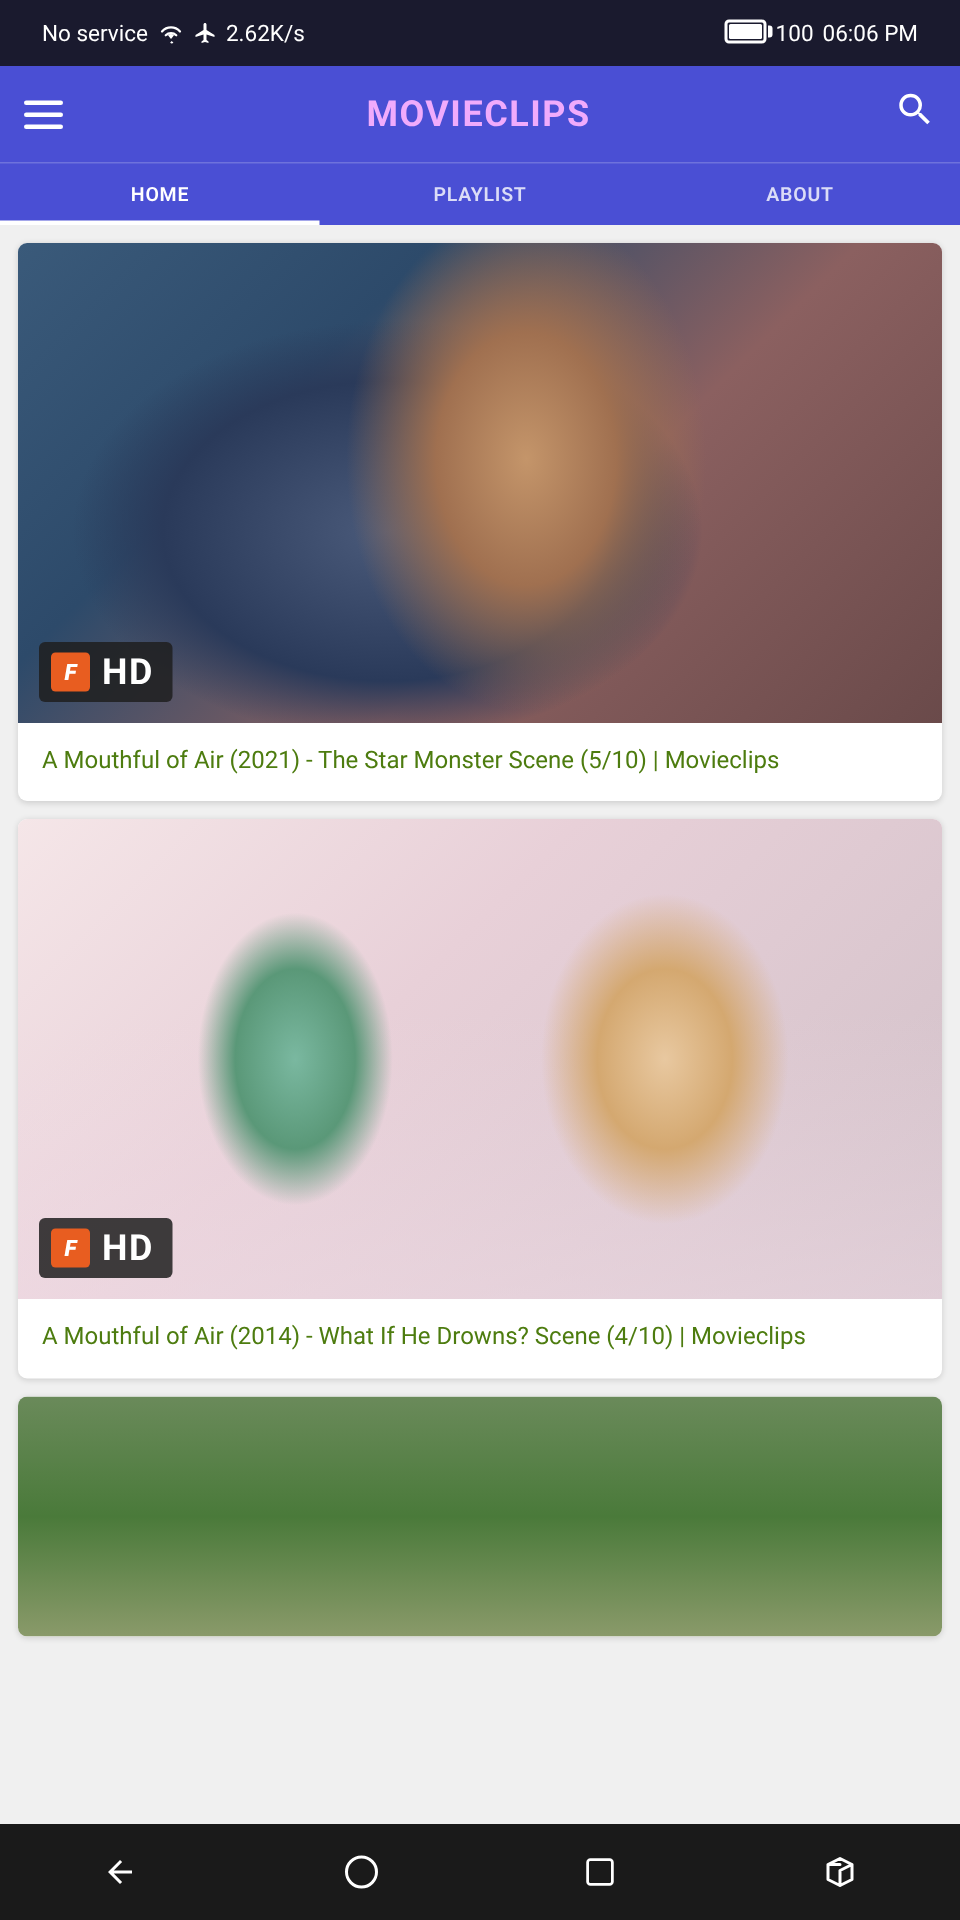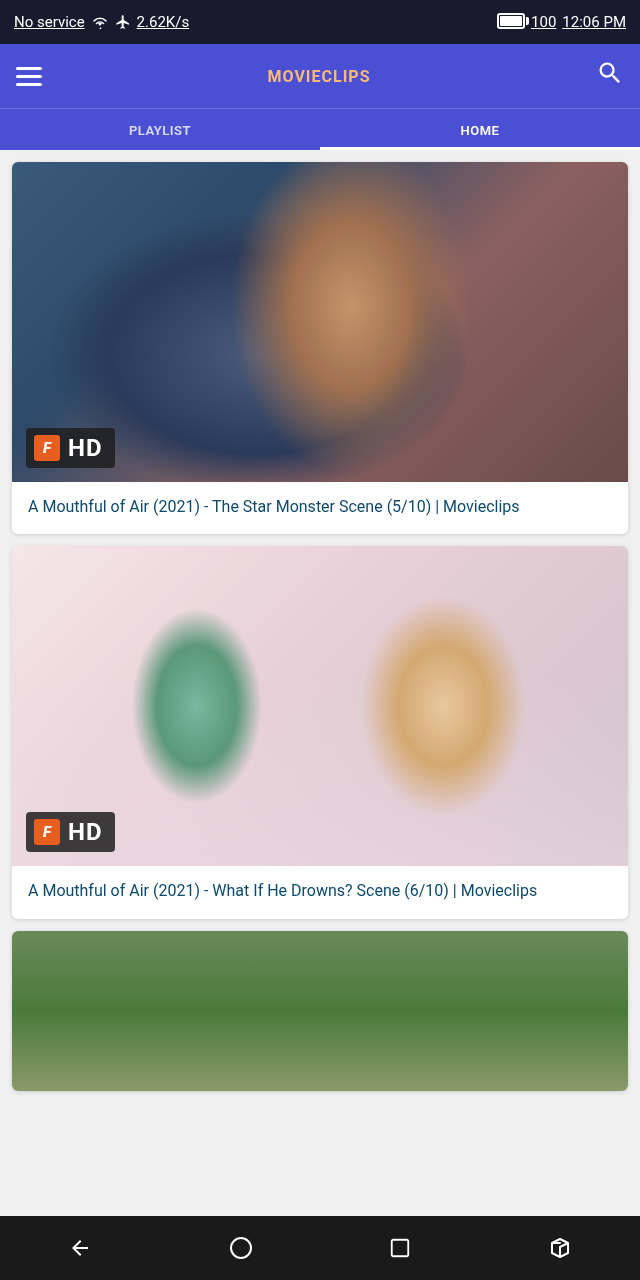--- a/index.html
+++ b/index.html
@@ -13,24 +13,23 @@
       flex-direction: column;
     }
 
     
     .status-bar {
       background: #1a1a2e;
       color: white;
       display: flex;
       justify-content: space-between;
       align-items: center;
-      padding: 6px 14px;
+      padding: 6px 28px;
       height: 44px;
       font-size: 15px;
-      text-decoration: underline;
     }
     .status-left {
       display: flex;
       align-items: center;
       gap: 6px;
     }
     .status-right {
       display: flex;
       align-items: flex-start;
       gap: 6px;
@@ -66,22 +65,22 @@
     
     .app-bar {
       background: #4a4fd4;
       display: flex;
       align-items: center;
       justify-content: space-between;
       padding: 0 16px;
       height: 64px;
     }
     .app-bar-title {
-      color: #fdba74;
-      font-size: 16px;
+      color: #f0abfc;
+      font-size: 24px;
       font-weight: 700;
       letter-spacing: 1px;
     }
     .hamburger-icon {
       color: white;
       font-size: 26px;
       cursor: pointer;
       display: flex;
       flex-direction: column;
       gap: 5px;
@@ -213,21 +212,21 @@
     }
     .hd-text {
       font-size: 24px;
       font-weight: 700;
       letter-spacing: 1px;
     }
 
     .video-title {
       padding: 14px 16px 16px;
       font-size: 16px;
-      color: #0c4a6e;
+      color: #4d7c0f;
       line-height: 1.4;
     }
 
     
     .bottom-nav {
       background: #1a1a1a;
       height: 64px;
       display: flex;
       align-items: center;
       justify-content: space-around;
@@ -257,44 +256,47 @@
     <svg width="16" height="16" viewBox="0 0 24 24" fill="white">
       <path d="M21 16v-2l-8-5V3.5c0-.83-.67-1.5-1.5-1.5S10 2.67 10 3.5V9l-8 5v2l8-2.5V19l-2 1.5V22l3.5-1 3.5 1v-1.5L13 19v-5.5l8 2.5z"></path>
     </svg>
     <span>2.62K/s</span>
   </div>
   <div class="status-right">
     <div class="battery-icon">
       <div class="battery-fill"></div>
     </div>
     <span>100</span>
-    <span>12:06 PM</span>
+    <span>06:06 PM</span>
   </div>
 </div>
 
 <div class="app-bar">
   <div class="hamburger-icon">
     <span></span>
     <span></span>
     <span></span>
   </div>
   <span class="app-bar-title">MOVIECLIPS</span>
   <div class="search-icon">
     <svg width="28" height="28" viewBox="0 0 24 24" fill="white">
       <path d="M15.5 14h-.79l-.28-.27A6.47 6.47 0 0016 9.5 6.5 6.5 0 109.5 16c1.61 0 3.09-.59 4.23-1.57l.27.28v.79l5 4.99L20.49 19l-4.99-5zm-6 0C7.01 14 5 11.99 5 9.5S7.01 5 9.5 5 14 7.01 14 9.5 11.99 14 9.5 14z"></path>
     </svg>
   </div>
 </div>
 
 <div class="tab-bar">
+  <div class="tab-item active">
+    <span>HOME</span>
+  </div>
   <div class="tab-item">
     <span>PLAYLIST</span>
   </div>
-  <div class="tab-item active">
-    <span>HOME</span>
+  <div class="tab-item">
+    <span>ABOUT</span>
   </div>
 </div>
 
 <div class="content">
 
   <div class="video-card">
     <div class="video-thumbnail thumb-1">
       <div class="hd-badge">
         <div class="fandango-logo">
           <span>F</span>
@@ -307,21 +309,21 @@
 
   <div class="video-card">
     <div class="video-thumbnail thumb-2">
       <div class="hd-badge">
         <div class="fandango-logo">
           <span>F</span>
         </div>
         <span class="hd-text">HD</span>
       </div>
     </div>
-    <div class="video-title">A Mouthful of Air (2021) - What If He Drowns? Scene (6/10) | Movieclips</div>
+    <div class="video-title">A Mouthful of Air (2014) - What If He Drowns? Scene (4/10) | Movieclips</div>
   </div>
 
   <div class="video-card">
     <div class="video-thumbnail thumb-3"></div>
   </div>
 
 </div>
 
 <div class="bottom-nav">
   <div class="nav-btn">

